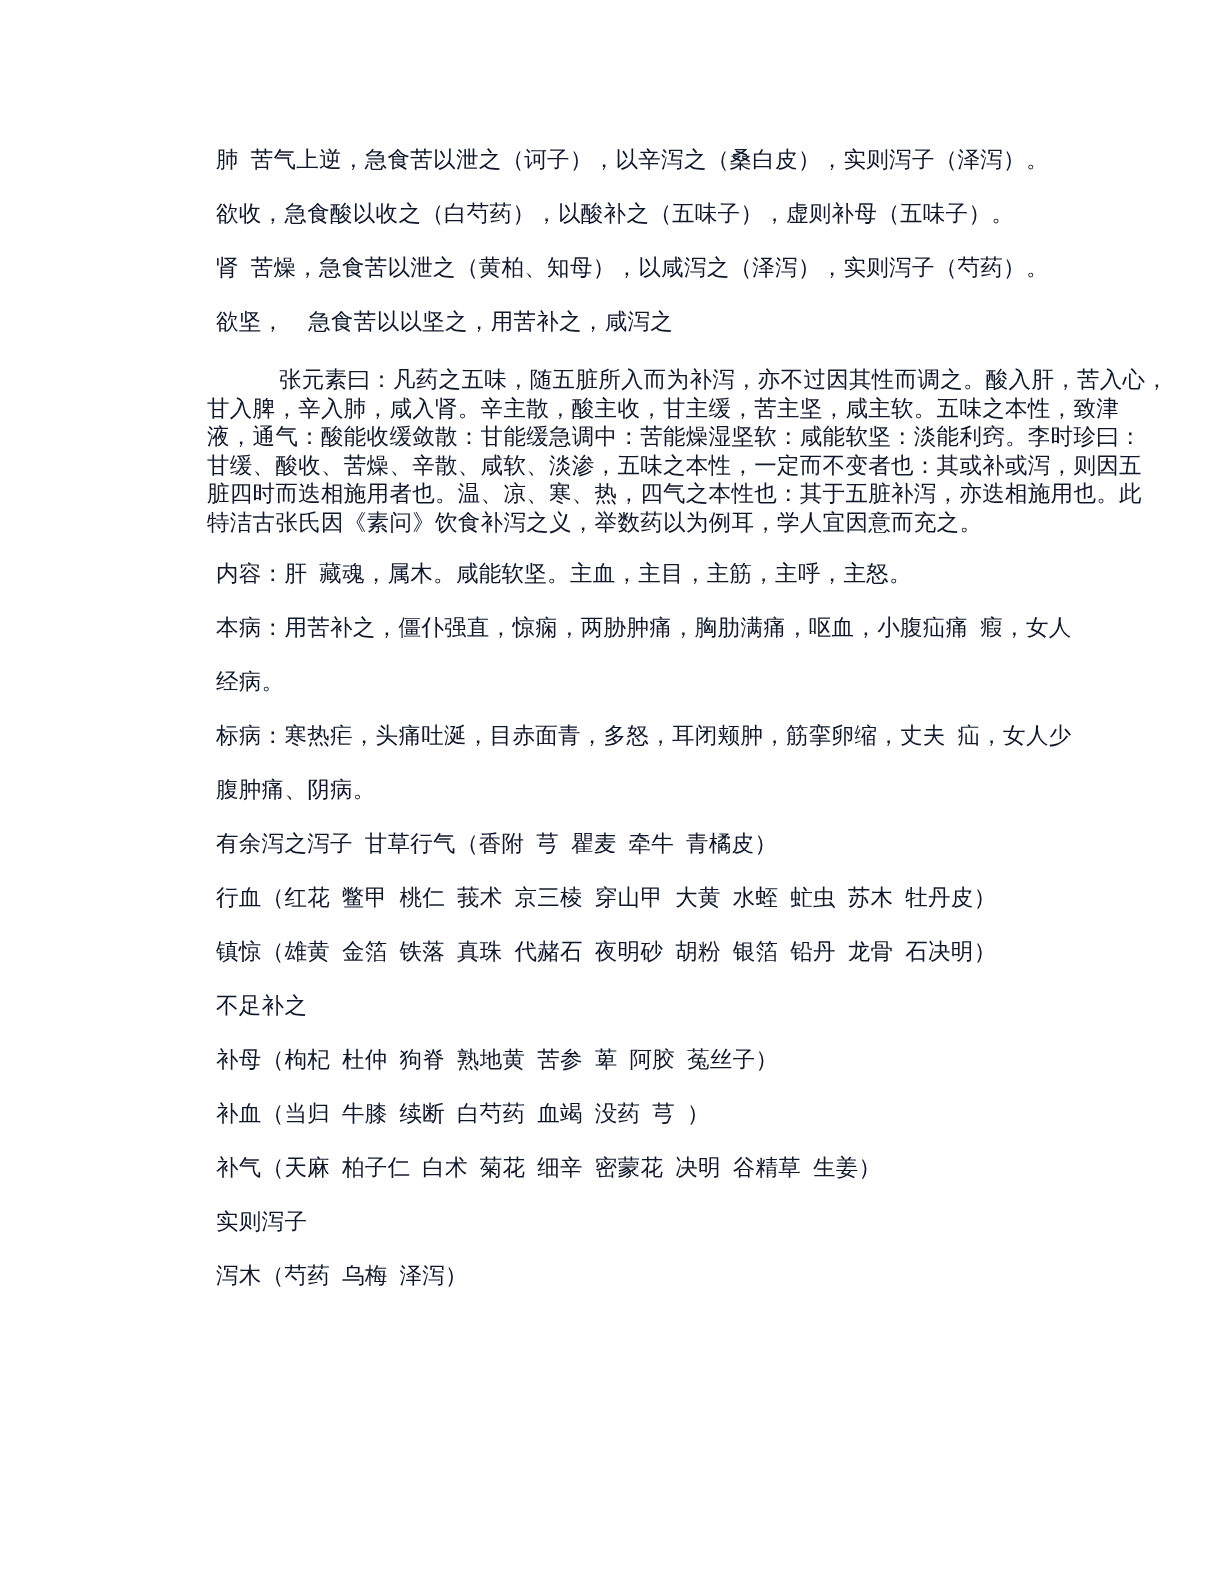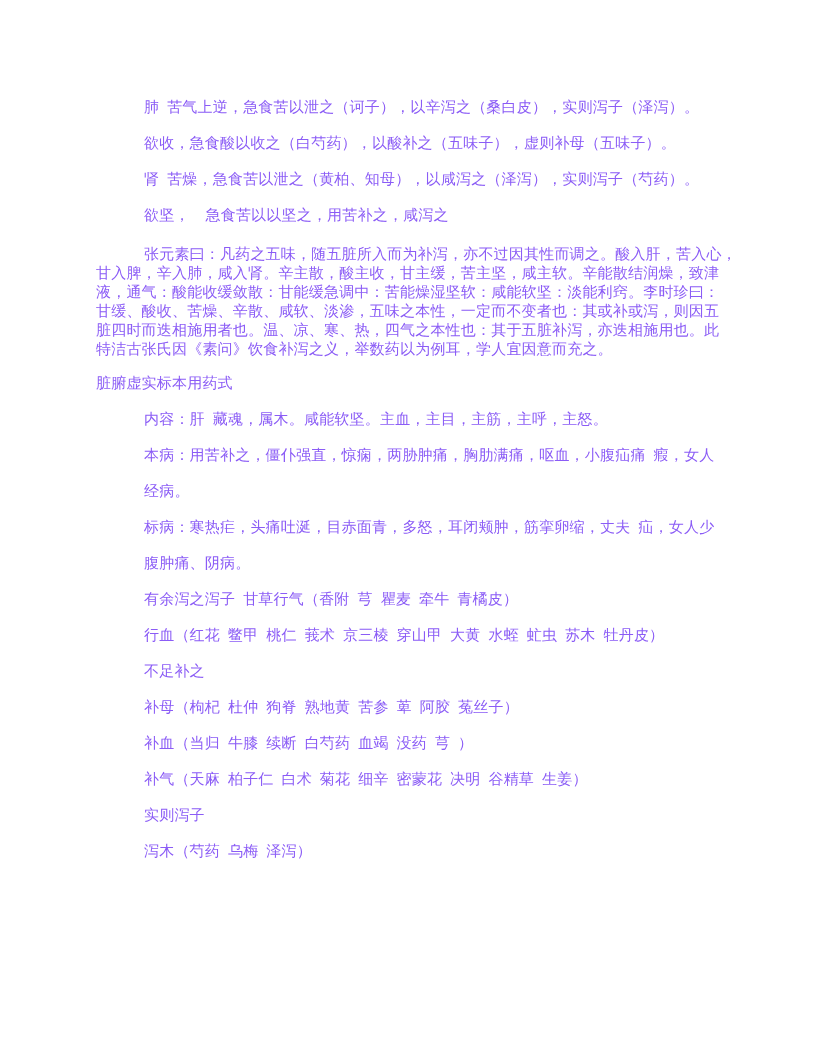--- a/index.html
+++ b/index.html
@@ -5,64 +5,64 @@
   html, body { margin: 0; padding: 0; background: #ffffff; }
   .page {
     position: relative;
     width: 816px;
     height: 1056px;
     background: #ffffff;
     box-sizing: border-box;
     padding: 89px 96px 0 96px;
     overflow: hidden;
     font-family: "Liberation Serif", "DejaVu Serif", serif;
-    color: #8b5cf6;
+    color: #0f172a;
   }
   .line {
     font-size: 15px;
     line-height: 36px;
     white-space: pre;
     word-spacing: 4px;
     letter-spacing: 0.2px;
   }
   .indent { padding-left: 48px; }
   .commentary-block { margin: 12px 0 6px 0; }
-  .commentary-block .line { line-height: 19px; }
+  .commentary-block .line { line-height: 19px; margin-left: 42px; }
 </style>
 </head>
 <body>
 
 <div class="page">
 
   <div class="line indent">肺 苦气上逆，急食苦以泄之（诃子），以辛泻之（桑白皮），实则泻子（泽泻）。</div>
   <div class="line indent">欲收，急食酸以收之（白芍药），以酸补之（五味子），虚则补母（五味子）。</div>
   <div class="line indent">肾 苦燥，急食苦以泄之（黄柏、知母），以咸泻之（泽泻），实则泻子（芍药）。</div>
   <div class="line indent">欲坚，  急食苦以以坚之，用苦补之，咸泻之</div>
 
   <div class="commentary-block">
     <div class="line indent">张元素曰：凡药之五味，随五脏所入而为补泻，亦不过因其性而调之。酸入肝，苦入心，</div>
-    <div class="line">甘入脾，辛入肺，咸入肾。辛主散，酸主收，甘主缓，苦主坚，咸主软。辛能散结润燥，致津</div>
+    <div class="line">甘入脾，辛入肺，咸入肾。辛主散，酸主收，甘主缓，苦主坚，咸主软。五味之本性，致津</div>
     <div class="line">液，通气：酸能收缓敛散：甘能缓急调中：苦能燥湿坚软：咸能软坚：淡能利窍。李时珍曰：</div>
     <div class="line">甘缓、酸收、苦燥、辛散、咸软、淡渗，五味之本性，一定而不变者也：其或补或泻，则因五</div>
     <div class="line">脏四时而迭相施用者也。温、凉、寒、热，四气之本性也：其于五脏补泻，亦迭相施用也。此</div>
     <div class="line">特洁古张氏因《素问》饮食补泻之义，举数药以为例耳，学人宜因意而充之。</div>
   </div>
 
-  <div class="line">脏腑虚实标本用药式</div>
 
   <div class="line indent">内容：肝 藏魂，属木。咸能软坚。主血，主目，主筋，主呼，主怒。</div>
 
   <div class="line indent">本病：用苦补之，僵仆强直，惊痫，两胁肿痛，胸肋满痛，呕血，小腹疝痛 瘕，女人</div>
   <div class="line indent">经病。</div>
 
   <div class="line indent">标病：寒热疟，头痛吐涎，目赤面青，多怒，耳闭颊肿，筋挛卵缩，丈夫 疝，女人少</div>
   <div class="line indent">腹肿痛、阴病。</div>
 
   <div class="line indent">有余泻之泻子 甘草行气（香附 芎 瞿麦 牵牛 青橘皮）</div>
   <div class="line indent">行血（红花 鳖甲 桃仁 莪术 京三棱 穿山甲 大黄 水蛭 虻虫 苏木 牡丹皮）</div>
+  <div class="line indent">镇惊（雄黄 金箔 铁落 真珠 代赭石 夜明砂 胡粉 银箔 铅丹 龙骨 石决明）</div>
 
   <div class="line indent">不足补之</div>
   <div class="line indent">补母（枸杞 杜仲 狗脊 熟地黄 苦参 萆 阿胶 菟丝子）</div>
   <div class="line indent">补血（当归 牛膝 续断 白芍药 血竭 没药 芎 ）</div>
   <div class="line indent">补气（天麻 柏子仁 白术 菊花 细辛 密蒙花 决明 谷精草 生姜）</div>
 
   <div class="line indent">实则泻子</div>
   <div class="line indent">泻木（芍药 乌梅 泽泻）</div>
 
 </div>

